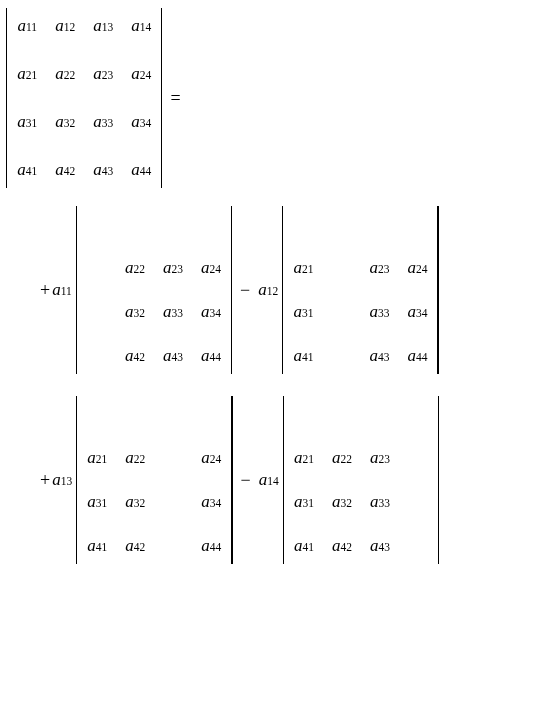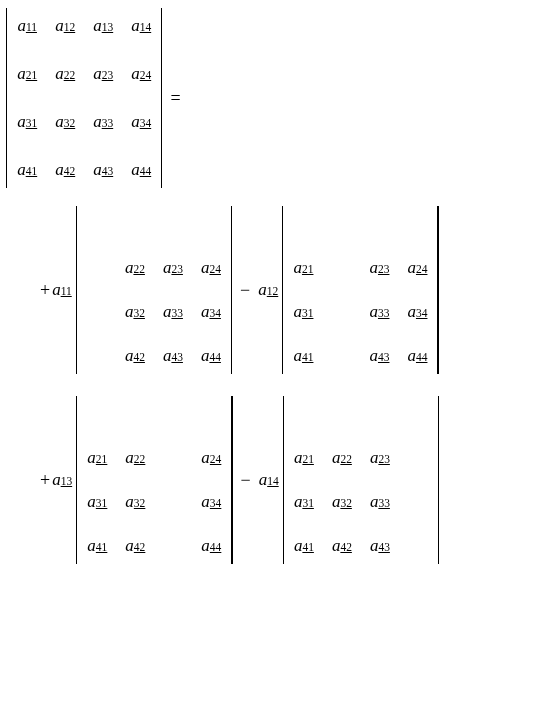--- a/index.html
+++ b/index.html
@@ -40,21 +40,21 @@
     }
     .mat.r1 {
       row-gap: 28px;
     }
     .cell {
       text-align: center;
       white-space: nowrap;
       min-width: 28px;
       height: 20px;
     }
-    .sub { font-size: 11.5px; font-style: normal; text-decoration: underline; }
+    .sub { font-size: 11.5px; font-style: normal; }
     .coef {
       font-style: italic;
       padding: 0 2px;
       white-space: nowrap;
     }
     .eq {
       padding-left: 6px;
       font-size: 18px;
     }
     .minus { padding: 0 6px; font-size: 18px; }

